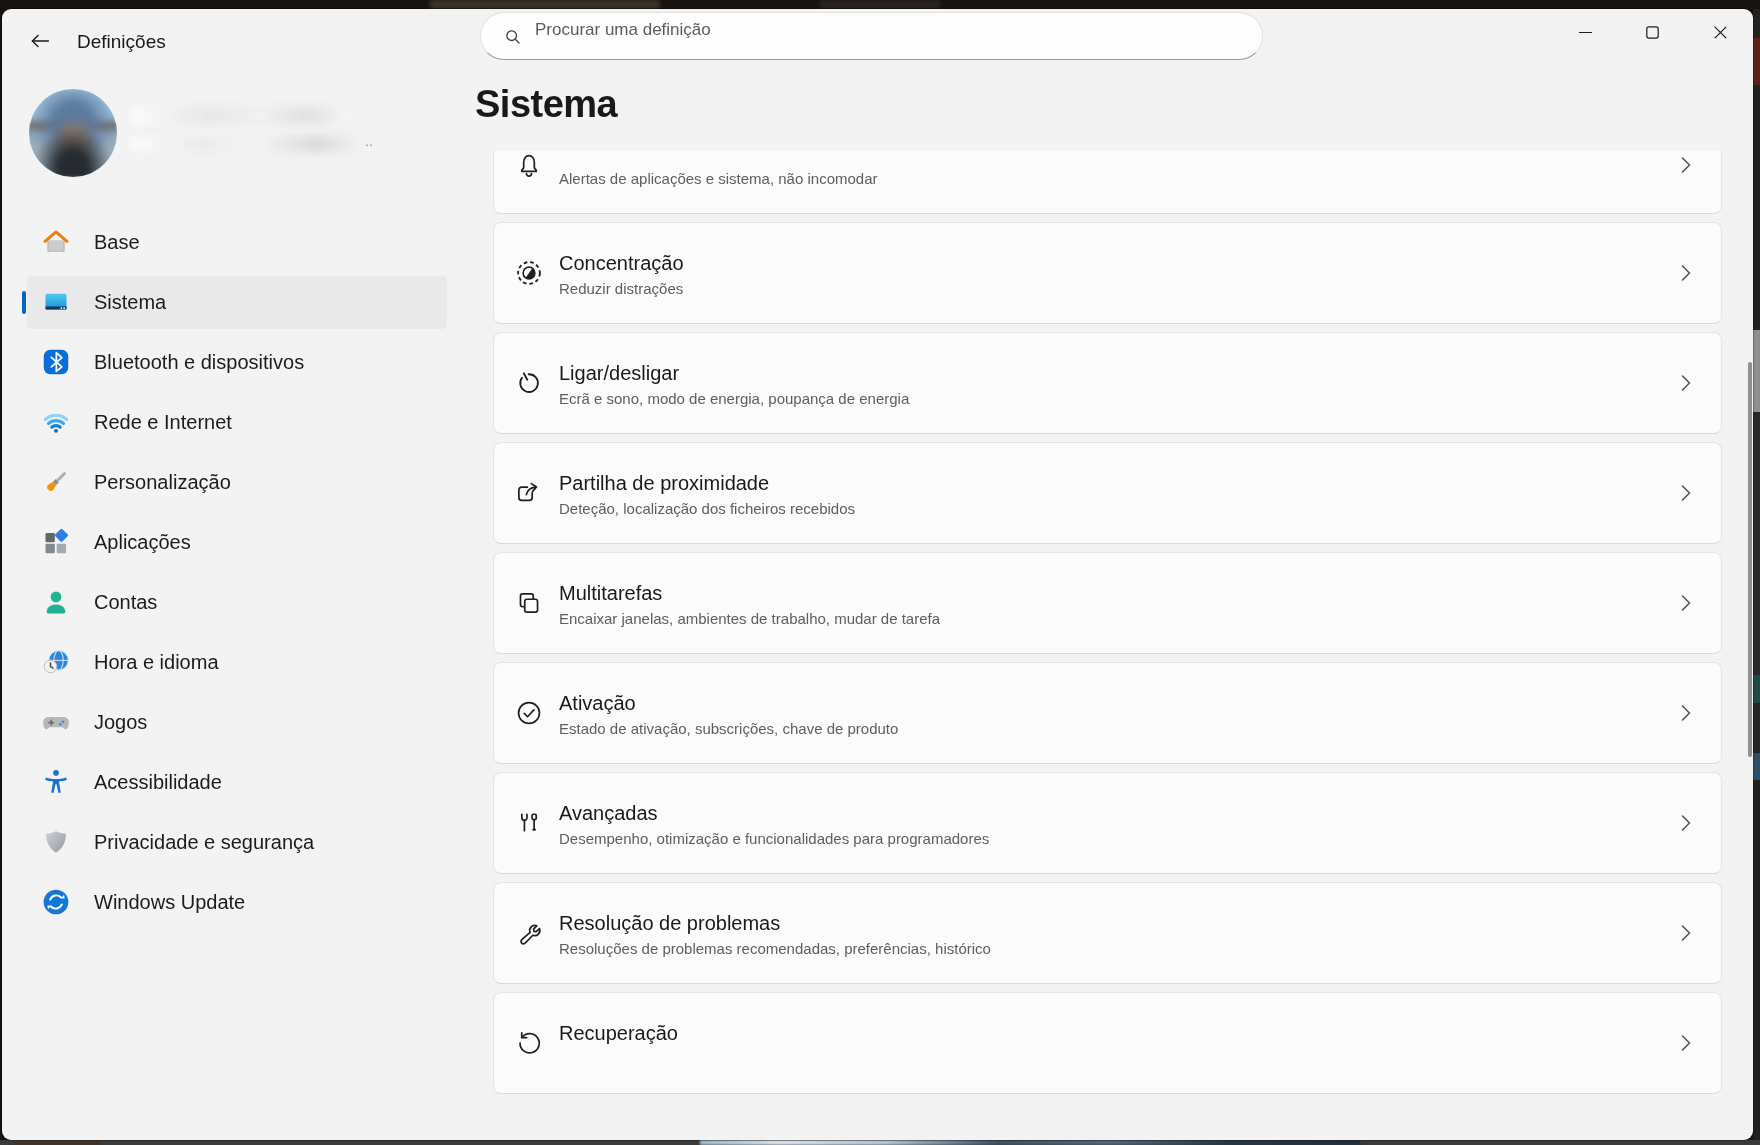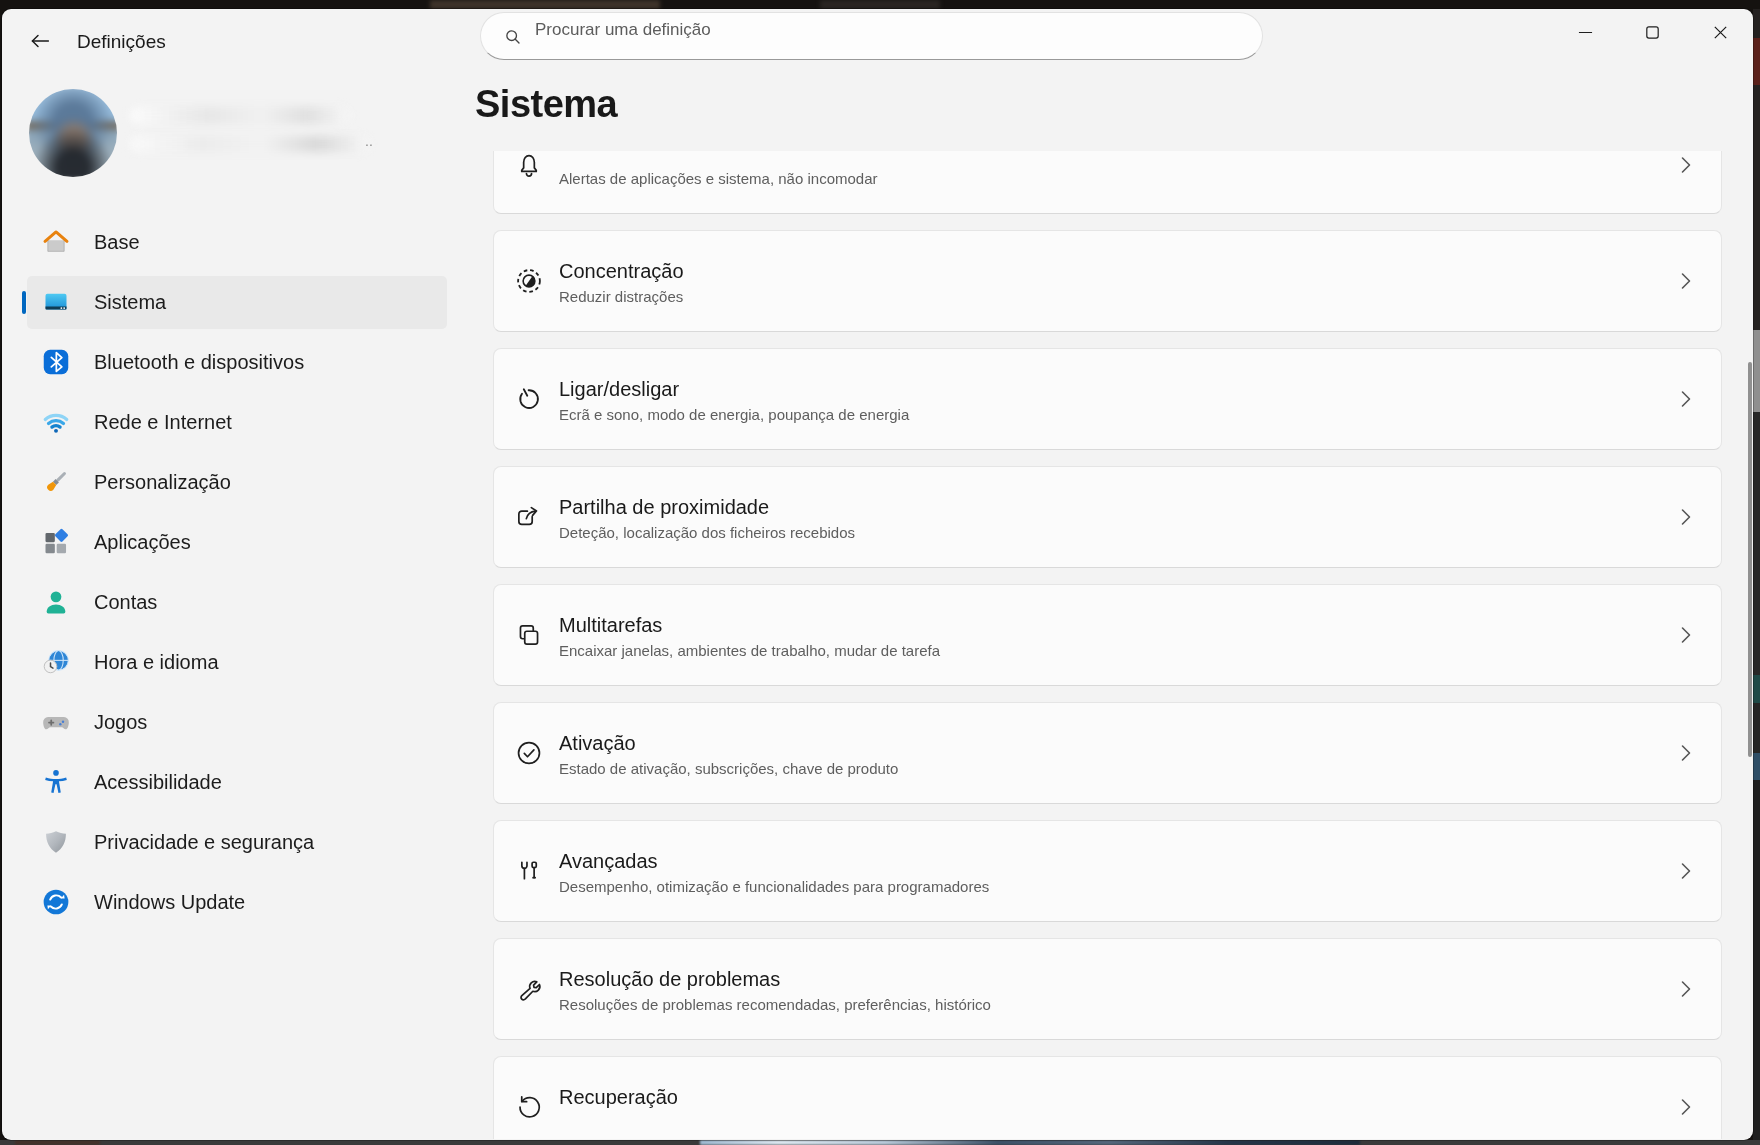--- a/index.html
+++ b/index.html
@@ -57,21 +57,21 @@
              display:flex;align-items:center;cursor:pointer;}
   .side-item.selected{background:#e9e9e9;}
   .accent{position:absolute;left:-5px;top:15px;width:4px;height:23px;border-radius:2px;background:#0067c0;display:none;}
   .side-item.selected .accent{display:block;}
   .side-icon{position:absolute;left:15px;top:12px;width:28px;height:28px;}
   .side-label{position:absolute;left:67px;font-size:20px;color:#1c1c1c;white-space:nowrap;}
 
   
   .page-title{position:absolute;left:473px;top:74px;margin:0;font-size:38px;font-weight:600;color:#191919;letter-spacing:-.5px;}
   .cards-viewport{position:absolute;left:491px;top:142px;width:1229px;height:988px;overflow:hidden;}
-  .card{position:relative;height:102px;margin-top:16px;background:#fbfbfb;border:1px solid #e5e5e5;
+  .card{position:relative;height:102px;margin-top:8px;background:#fbfbfb;border:1px solid #e5e5e5;
         border-bottom-color:#d9d9d9;border-radius:8px;cursor:pointer;}
   .card.first{height:99px;margin-top:-36px;}
   .card-icon{position:absolute;left:17px;top:50%;width:36px;height:36px;margin-top:-18px;
              display:flex;align-items:center;justify-content:center;}
   .card-title{position:absolute;left:65px;top:29px;font-size:20px;color:#1a1a1a;white-space:nowrap;}
   .card-sub{position:absolute;left:65px;top:57px;font-size:15px;color:#5e5e5e;white-space:nowrap;}
   .card.first .card-title{top:-21px;}
   .card.first .card-sub{top:54px;}
   .chevron{position:absolute;left:1177px;top:50%;margin-top:-15px;width:30px;height:30px;}
 

